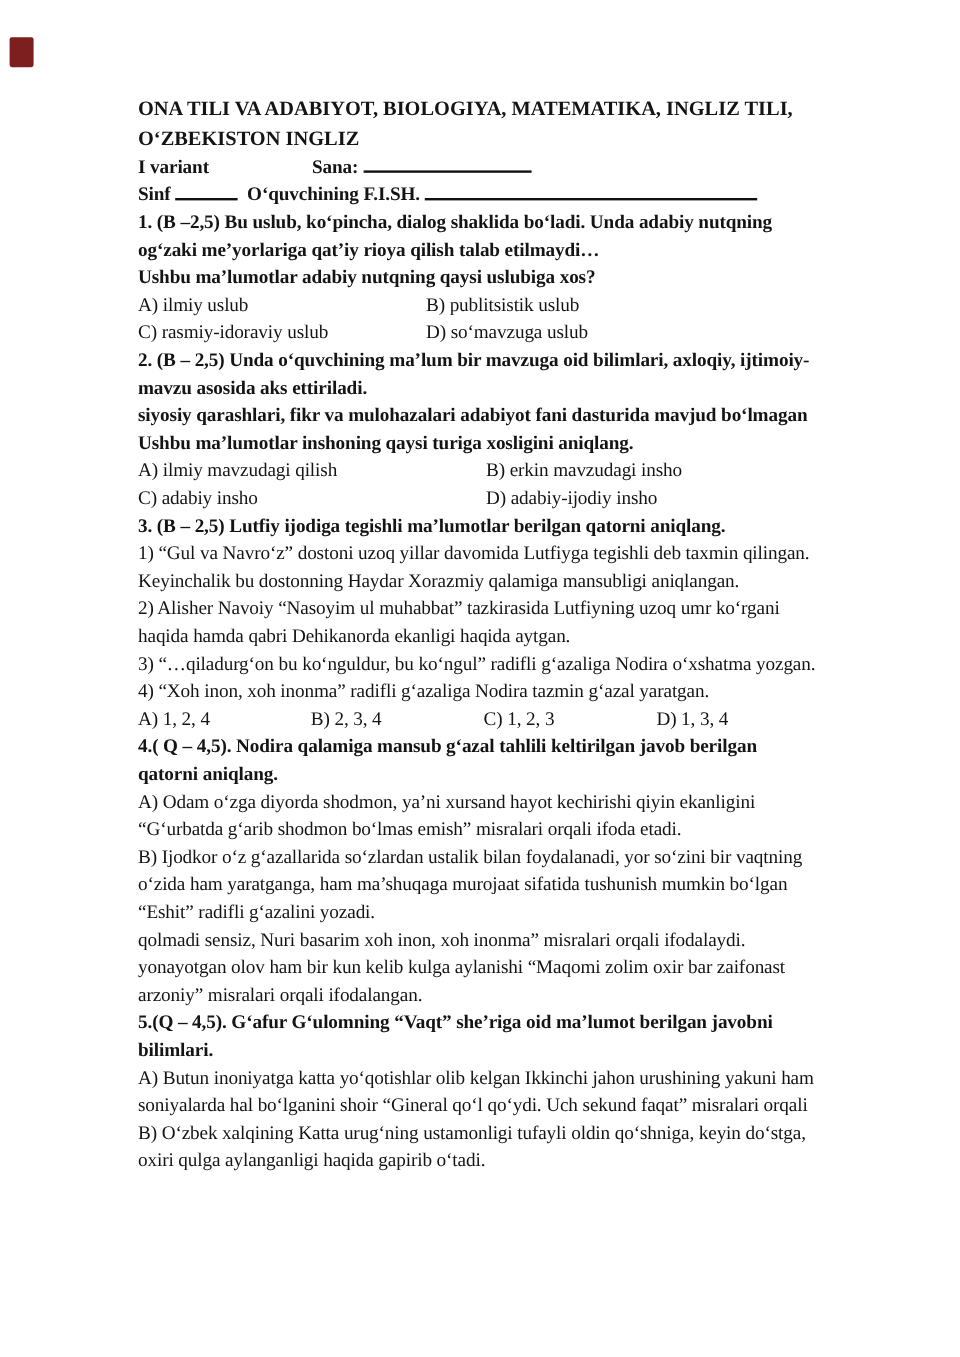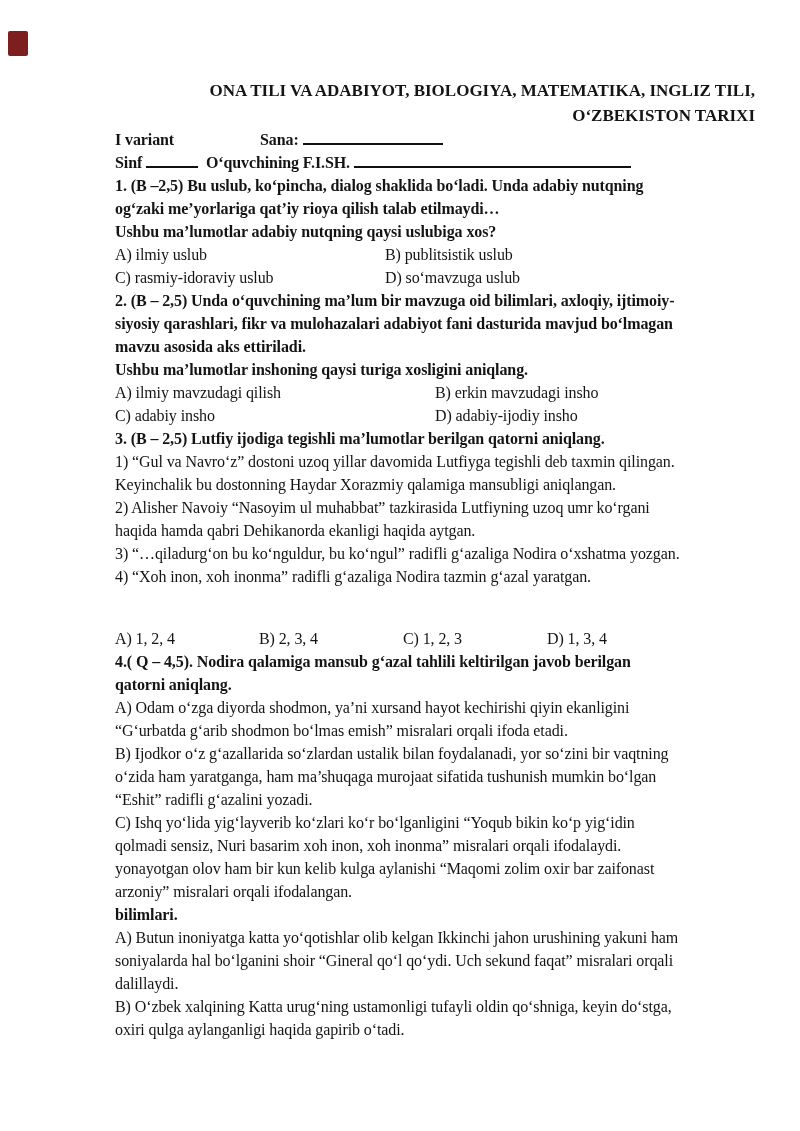--- a/index.html
+++ b/index.html
@@ -10,45 +10,45 @@
   }
   .corner-mark{
     position:absolute;left:8px;top:31px;width:20px;height:25px;
     border-radius:2px;
   }
   .doc{
     position:absolute;left:115px;top:78px;width:640px;
     font-size:16px;line-height:23px;letter-spacing:-0.1px;
   }
   .title{
-    text-align:right;font-weight:bold;font-size:17px;line-height:25px;
+    text-align:left;font-weight:bold;font-size:17px;line-height:25px;
     letter-spacing:0;
   }
   .line{white-space:nowrap;}
   .b{font-weight:bold;}
   .blank{display:inline-block;border-bottom:2px solid #111;height:14px;vertical-align:baseline;}
   .blank-sana{width:140px;}
   .blank-sinf{width:52px;}
   .blank-fish{width:277px;}
   .infotab{display:inline-block;width:145px;}
-  .row2{display:flex;gap:30px;}
+  .row2{display:flex;}
   .row2 .c1q1{width:240px;flex:none;}
   .row2 .c1q2{width:290px;flex:none;}
-  .row4{display:flex;margin-top:39px;}
+  .row4{display:flex;}
   .row4 .c4{width:144px;flex:none;}
 </style>
 </head>
 <body>
 
 <div class="corner-mark" style="background: rgb(126, 31, 31);"></div>
 
 <div class="doc">
 
   <div class="title line">ONA TILI VA ADABIYOT, BIOLOGIYA, MATEMATIKA, INGLIZ TILI,</div>
-  <div class="title line">O‘ZBEKISTON TARIXI</div>
+  <div class="title line">O‘ZBEKISTON INGLIZ</div>
 
   <div class="line">
     <span class="b infotab">I variant</span><span class="b">Sana:</span>&nbsp;<span class="blank blank-sana"></span>
   </div>
   <div class="line">
     <span class="b">Sinf</span>&nbsp;<span class="blank blank-sinf"></span>&nbsp;&nbsp;<span class="b">O‘quvchining  F.I.SH.</span>&nbsp;<span class="blank blank-fish"></span>
   </div>
 
   <div class="line b">1. (B –2,5) Bu uslub, ko‘pincha, dialog shaklida bo‘ladi. Unda adabiy nutqning</div>
   <div class="line b">og‘zaki me’yorlariga qat’iy rioya qilish talab etilmaydi…</div>
@@ -56,22 +56,22 @@
   <div class="row2 line">
     <span class="c1q1">A) ilmiy uslub</span>
     <span>B) publitsistik uslub</span>
   </div>
   <div class="row2 line">
     <span class="c1q1">C) rasmiy-idoraviy uslub</span>
     <span>D) so‘mavzuga uslub</span>
   </div>
 
   <div class="line b">2. (B – 2,5) Unda o‘quvchining ma’lum bir mavzuga oid bilimlari, axloqiy, ijtimoiy-</div>
+  <div class="line b">mavzu asosida aks ettiriladi.</div>
   <div class="line b">siyosiy qarashlari, fikr va mulohazalari adabiyot fani dasturida mavjud bo‘lmagan</div>
-  <div class="line b">mavzu asosida aks ettiriladi.</div>
   <div class="line b">Ushbu ma’lumotlar inshoning qaysi turiga xosligini aniqlang.</div>
   <div class="row2 line">
     <span class="c1q2">A) ilmiy mavzudagi qilish</span>
     <span>B) erkin mavzudagi insho</span>
   </div>
   <div class="row2 line">
     <span class="c1q2">C) adabiy insho</span>
     <span>D) adabiy-ijodiy insho</span>
   </div>
 
@@ -89,25 +89,24 @@
     <span>D) 1, 3, 4</span>
   </div>
 
   <div class="line b">4.( Q – 4,5). Nodira qalamiga mansub g‘azal tahlili keltirilgan javob berilgan</div>
   <div class="line b">qatorni aniqlang.</div>
   <div class="line">A) Odam o‘zga diyorda shodmon, ya’ni xursand hayot kechirishi qiyin ekanligini</div>
   <div class="line">“G‘urbatda g‘arib shodmon bo‘lmas emish” misralari orqali ifoda etadi.</div>
   <div class="line">B) Ijodkor o‘z g‘azallarida so‘zlardan ustalik bilan foydalanadi, yor so‘zini bir vaqtning</div>
   <div class="line">o‘zida ham yaratganga, ham ma’shuqaga murojaat sifatida tushunish mumkin bo‘lgan</div>
   <div class="line">“Eshit” radifli g‘azalini yozadi.</div>
-  <div class="line">C) Ishq yo‘lida yig‘layverib ko‘zlari ko‘r bo‘lganligini “Yoqub bikin ko‘p yig‘idin</div>
   <div class="line">qolmadi sensiz, Nuri basarim xoh inon, xoh inonma” misralari orqali ifodalaydi.</div>
   <div class="line">yonayotgan olov ham bir kun kelib kulga aylanishi “Maqomi zolim oxir bar zaifonast</div>
   <div class="line">arzoniy” misralari orqali ifodalangan.</div>
 
+  <div class="line b">5.(Q – 4,5). G‘afur G‘ulomning “Vaqt” she’riga oid ma’lumot berilgan javobni</div>
   <div class="line b">bilimlari.</div>
   <div class="line">A) Butun inoniyatga katta yo‘qotishlar olib kelgan Ikkinchi jahon urushining yakuni ham</div>
   <div class="line">soniyalarda hal bo‘lganini shoir “Gineral qo‘l qo‘ydi. Uch sekund faqat” misralari orqali</div>
-  <div class="line">dalillaydi.</div>
   <div class="line">B) O‘zbek xalqining Katta urug‘ning ustamonligi tufayli oldin qo‘shniga, keyin do‘stga,</div>
   <div class="line">oxiri qulga aylanganligi haqida gapirib o‘tadi.</div>
 
 </div>
 
 </body></html>

